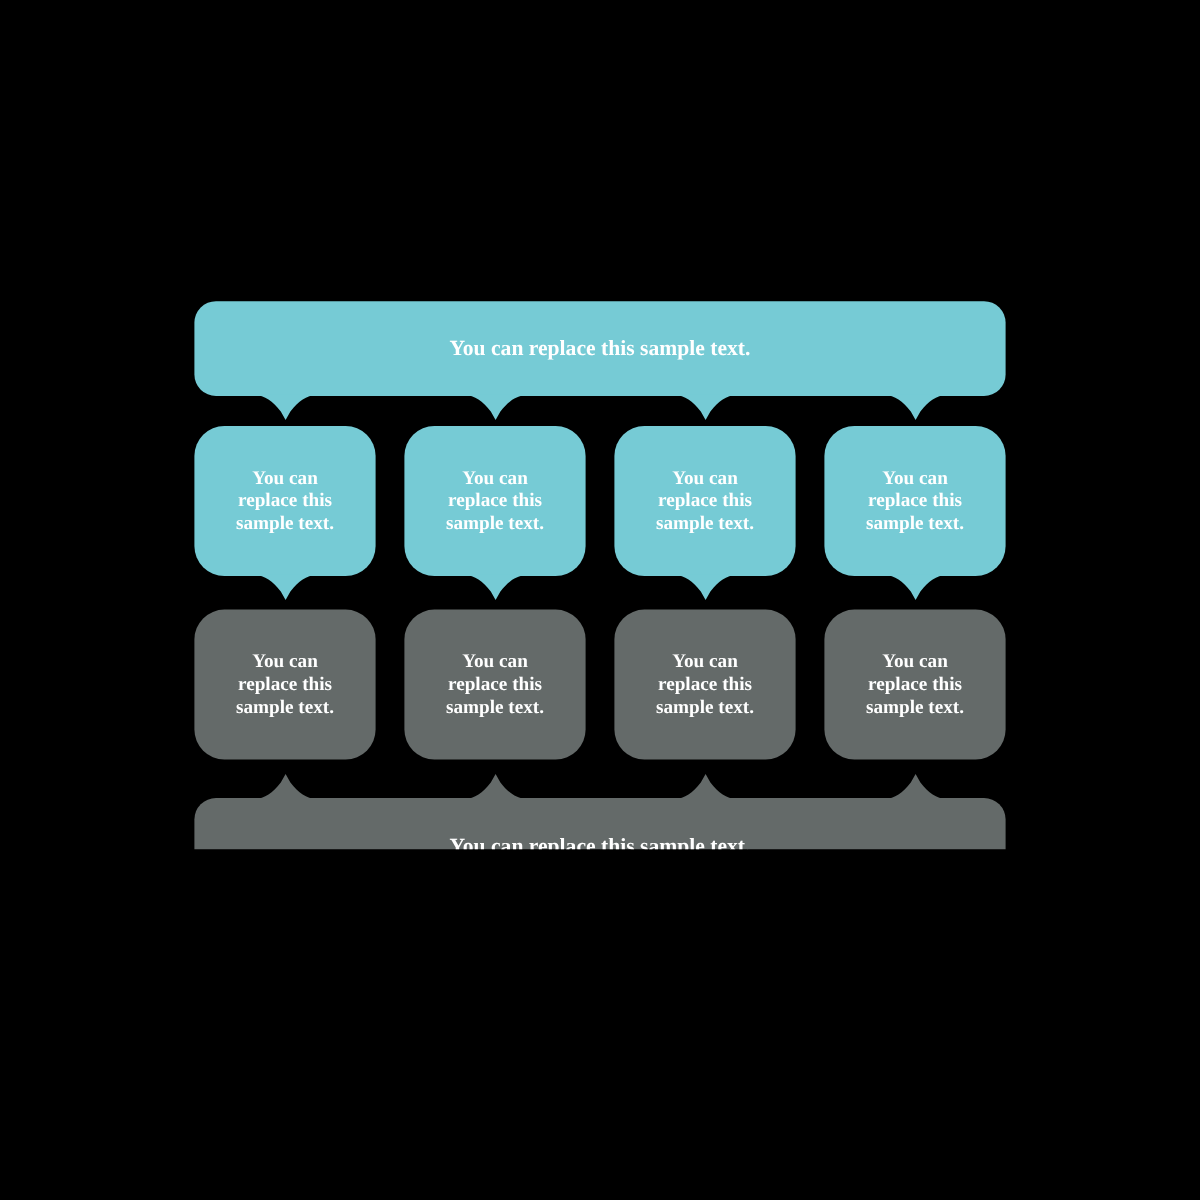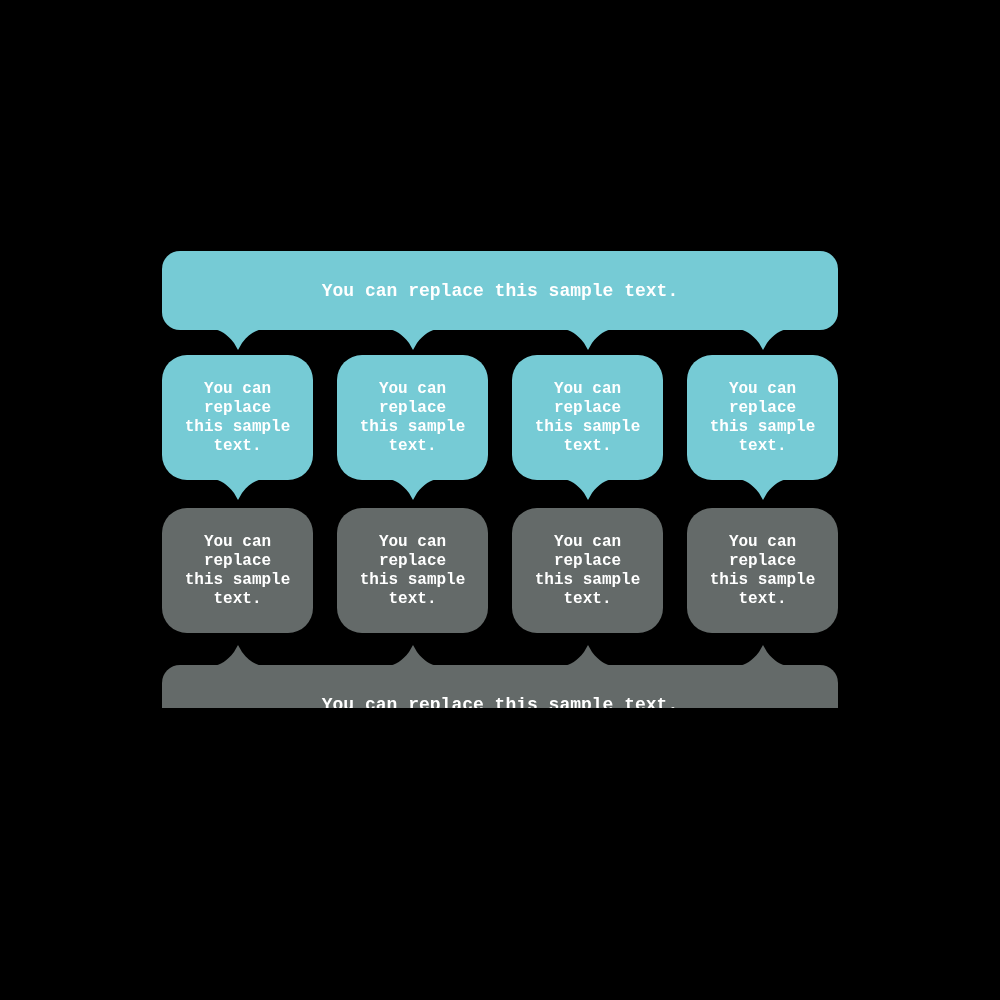--- a/index.html
+++ b/index.html
@@ -8,21 +8,21 @@
     --gray: #646a69;
     --text: #ffffff;
   }
   html, body { margin: 0; padding: 0; background: var(--bg); }
   .canvas {
     position: relative;
     width: 1000px;
     height: 708px;
     background: var(--bg);
     overflow: hidden;
-    font-family: Liberation Mono, monospace;
+    font-family: Liberation Serif, serif;
     border-radius: 13px;
   }
   .banner {
     position: absolute;
     left: 162px;
     width: 676px;
     border-radius: 18px;
     display: flex;
     align-items: center;
     justify-content: center;

